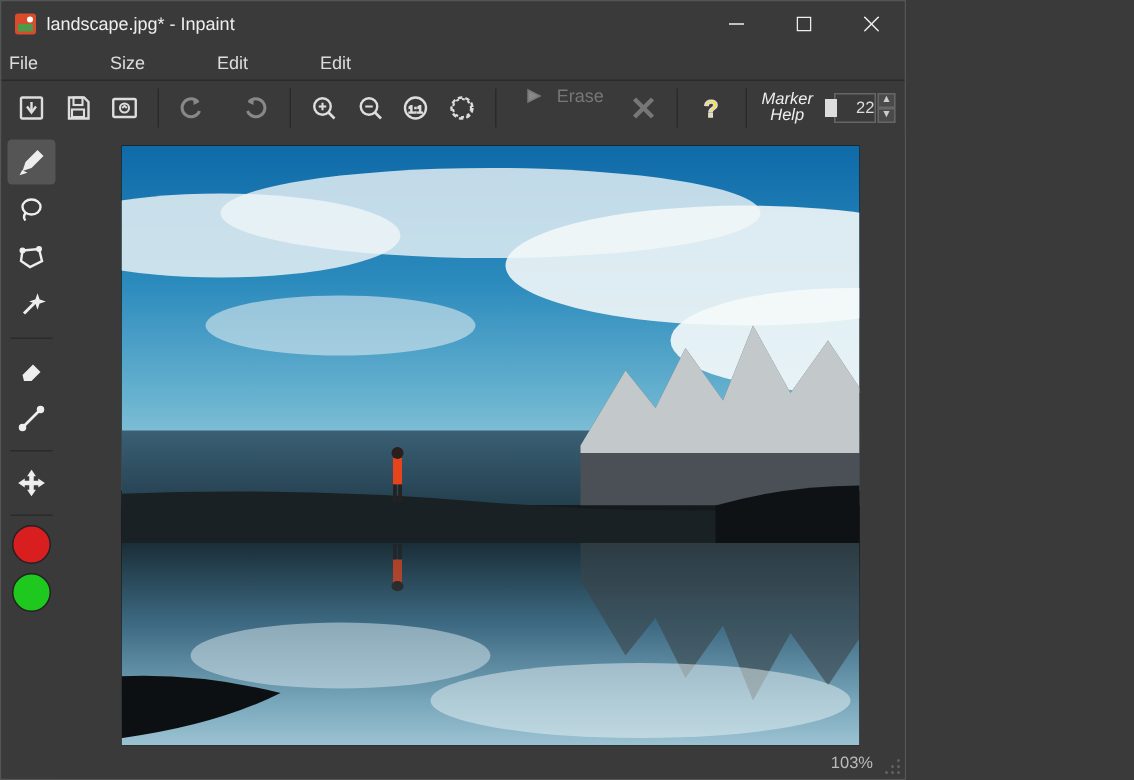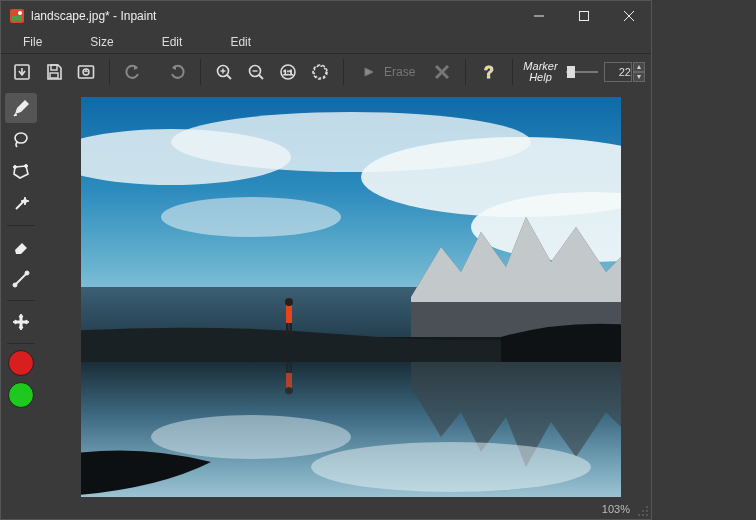--- a/index.html
+++ b/index.html
@@ -1,34 +1,34 @@
 <!DOCTYPE html>
 <html><head>
 <meta charset="utf-8">
 <style>
   * { box-sizing: border-box; margin: 0; padding: 0; user-select: none; }
   html, body { width: 756px; height: 520px; background: #3a3a3a; font-family: "Segoe UI", Arial, sans-serif; font-size: 12px; color: #ddd; overflow: hidden; }
-  .window { width: 652px; height: 520px; background: #3a3a3a; display: flex; flex-direction: column; border: 1px solid #555; }
+  .window { width: 604px; height: 520px; background: #3a3a3a; display: flex; flex-direction: column; border: 1px solid #555; }
   
   .titlebar { height: 30px; background: #3a3a3a; display: flex; align-items: center; padding-left: 8px; }
   .titlebar .app-icon { width: 16px; height: 16px; margin-right: 6px; }
   .titlebar .title { flex: 1; color: #eee; font-size: 12px; }
   .titlebar .win-controls { display: flex; height: 30px; }
   .win-btn { width: 45px; height: 30px; display: flex; align-items: center; justify-content: center; color: #eee; }
   
-  .menubar { height: 22px; background: #3a3a3a; display: flex; align-items: center; padding-left: 18px; gap: 40px; color: #ddd; font-size: 12px; }
+  .menubar { height: 22px; background: #3a3a3a; display: flex; align-items: center; padding-left: 1px; gap: 40px; color: #ddd; font-size: 12px; }
   .menuitem { padding: 2px 4px; }
   
   .toolbar { height: 36px; background: #3a3a3a; border-top: 1px solid #2a2a2a; display: flex; align-items: center; padding: 0 6px; gap: 2px; }
   .tbtn { width: 30px; height: 30px; display: flex; align-items: center; justify-content: center; border-radius: 2px; }
   .tbtn svg { stroke: #ddd; fill: none; }
   .tbtn.disabled svg { stroke: #777; fill: #777; }
   .tbtn.disabled { color: #777; }
   .sep { width: 1px; height: 26px; background: #2a2a2a; margin: 0 6px; }
-  .erase-btn { display: flex; align-items: center; gap: 8px; padding: 0 10px; height: 30px; color: #888; }
+  .erase-btn { display: flex; align-items: flex-start; gap: 8px; padding: 0 10px; height: 30px; color: #888; }
   .erase-btn svg { fill: #888; }
   .marker-label { color: #eee; font-size: 11px; line-height: 11px; text-align: center; margin-left: 2px; margin-right: 6px; font-style: italic; }
   .slider-wrap { flex: 1; display: flex; align-items: center; margin-right: 4px; }
   .slider-wrap .rail { flex: 1; height: 2px; background: #777; position: relative; }
   .slider-wrap .thumb { position: absolute; top: -5px; width: 8px; height: 12px; background: #ddd; }
   .spin { display: flex; align-items: center; }
   .spin .val { width: 28px; height: 20px; background: #3a3a3a; border: 1px solid #666; color: #ddd; text-align: right; font-size: 11px; line-height: 18px; }
   .spin .arrows { display: flex; flex-direction: column; margin-left: 1px; }
   .spin .arrows div { width: 12px; height: 10px; background: #4a4a4a; border: 1px solid #666; font-size: 7px; line-height: 8px; text-align: center; color: #ccc; }
   

